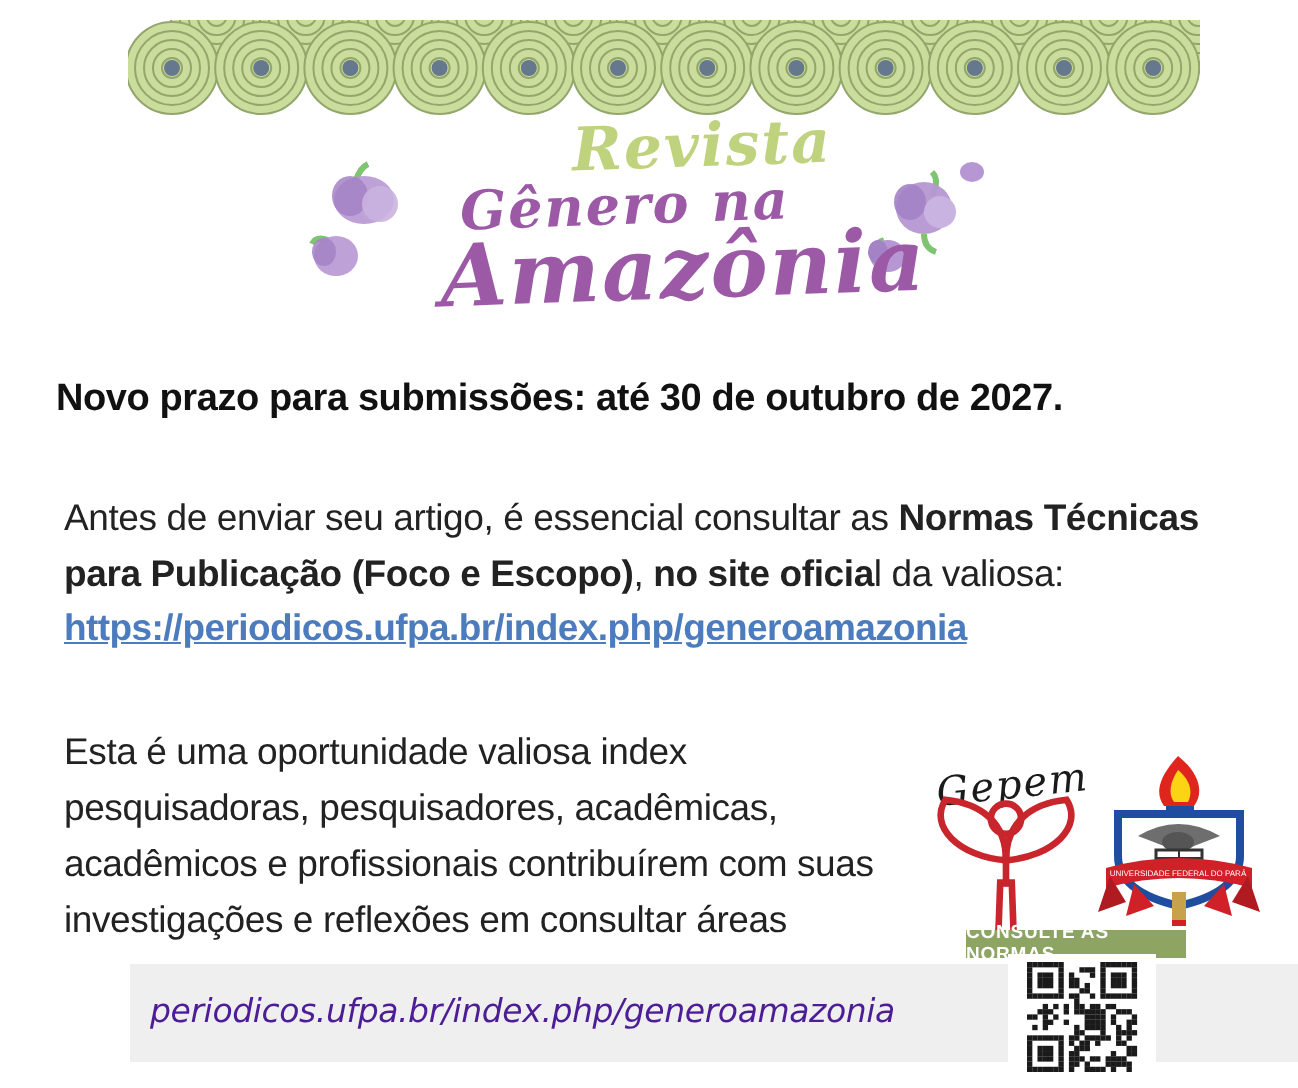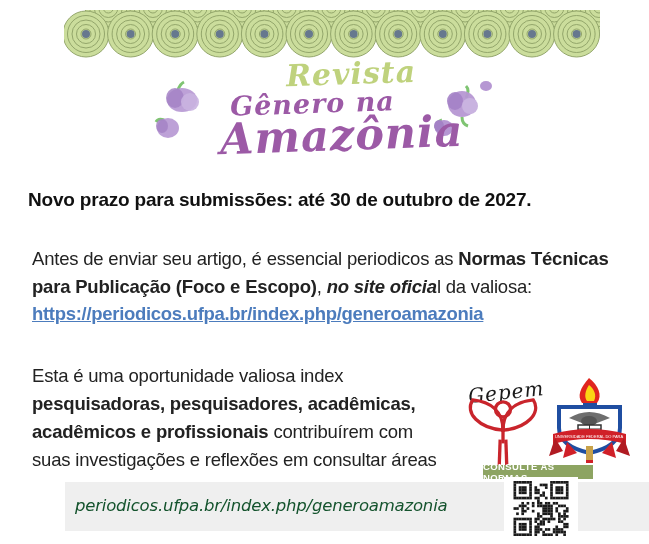--- a/index.html
+++ b/index.html
@@ -27,21 +27,21 @@
   .para2{position:absolute;left:32px;top:343px;width:420px;font-size:18.5px;
          line-height:28px;letter-spacing:-0.2px;color:#222;}
   .gepem-script{position:absolute;left:468px;top:380px;font-family:"DejaVu Serif",serif;
                 font-style:italic;font-size:20px;color:#1a1a1a;transform:rotate(-6deg);
                 letter-spacing:1px;}
   .norms{position:absolute;left:483px;top:465px;width:110px;height:14px;background:#8da462;
          color:#ffffff;font-size:9.5px;font-weight:700;letter-spacing:0.4px;
          display:flex;align-items:center;justify-content:center;}
   .graybar{position:absolute;left:65px;top:482px;width:584px;height:49px;background:#efefef;}
   .footer-url{position:absolute;left:75px;top:496px;font-family:"DejaVu Sans",sans-serif;
-              font-style:italic;font-size:16.5px;color:#14532d;letter-spacing:-0.2px;}
+              font-style:italic;font-size:16.5px;color:#4c1d95;letter-spacing:-0.2px;}
   .qr-box{position:absolute;left:504px;top:477px;width:74px;height:63px;background:#ffffff;
           display:flex;align-items:center;justify-content:center;}
 </style>
 </head>
 <body>
 
 <div class="canvas">
 
   <svg id="borderSvg" width="536" height="52" viewBox="0 0 536 52">
       <circle cx="44.3" cy="-2" r="23" fill="#cbdd9c" stroke="#93a66b" stroke-width="1"></circle>
@@ -199,25 +199,25 @@
     <ellipse cx="18" cy="52" rx="9" ry="8" fill="#b697d3"></ellipse>
     <ellipse cx="13" cy="50" rx="5" ry="6" fill="#a482c6"></ellipse>
   </svg>
 
   <div class="t-revista">Revista</div>
   <div class="t-genero">Gênero na</div>
   <div class="t-amazonia">Amazônia</div>
 
   <div class="headline">Novo prazo para submissões: até 30 de outubro de 2027.</div>
 
-  <p class="para1"><span>Antes de enviar seu artigo, é essencial periodicos as </span><span style="font-weight: 700;">Normas Técnicas para Publicação (Foco e Escopo)</span><span>, </span><span style="font-weight: 700; font-style: italic;">no site oficia</span><span>l da valiosa:</span></p>
+  <p class="para1"><span>Antes de enviar seu artigo, é essencial consultar as </span><span style="font-weight: 700;">Normas Técnicas para Publicação (Foco e Escopo)</span><span>, </span><span style="font-weight: 700;">no site oficia</span><span>l da valiosa:</span></p>
 
   <a class="link" href="#">https://periodicos.ufpa.br/index.php/generoamazonia</a>
 
-  <p class="para2"><span>Esta é uma oportunidade valiosa index </span><span style="font-weight: 700;">pesquisadoras, pesquisadores, acadêmicas, acadêmicos e profissionais</span><span> contribuírem com suas investigações e reflexões em consultar áreas</span></p>
+  <p class="para2"><span>Esta é uma oportunidade valiosa index </span><span style="font-weight: 400;">pesquisadoras, pesquisadores, acadêmicas, acadêmicos e profissionais</span><span> contribuírem com suas investigações e reflexões em consultar áreas</span></p>
 
   <div class="gepem-script">Gepem</div>
   <svg class="abs" style="left:460px;top:398px" width="86" height="70" viewBox="0 0 90 74">
     <circle cx="45" cy="12" r="8" fill="none" stroke="#c9252c" stroke-width="3.5"></circle>
     <path d="M45,34 C20,32 4,16 13,2 C32,4 45,14 45,34 Z" fill="none" stroke="#c9252c" stroke-width="3.5"></path>
     <path d="M45,34 C70,32 86,16 77,2 C58,4 45,14 45,34 Z" fill="none" stroke="#c9252c" stroke-width="3.5"></path>
     <path d="M45,22 L45,48" stroke="#c9252c" stroke-width="3.5"></path>
     <path d="M42,44 L41,72" stroke="#c9252c" stroke-width="3.5"></path>
     <path d="M48,44 L49,72" stroke="#c9252c" stroke-width="3.5"></path>
   </svg>

